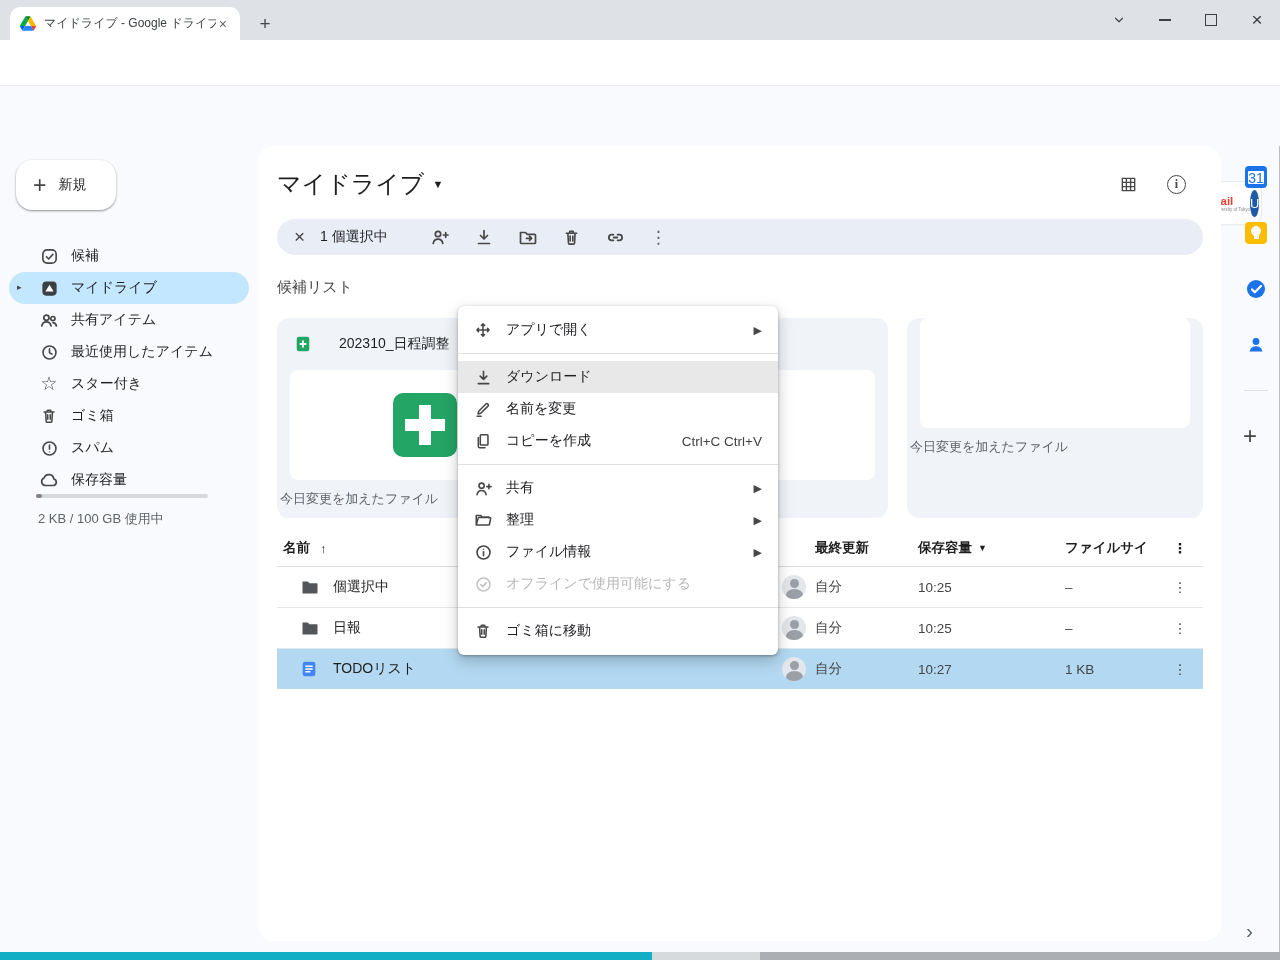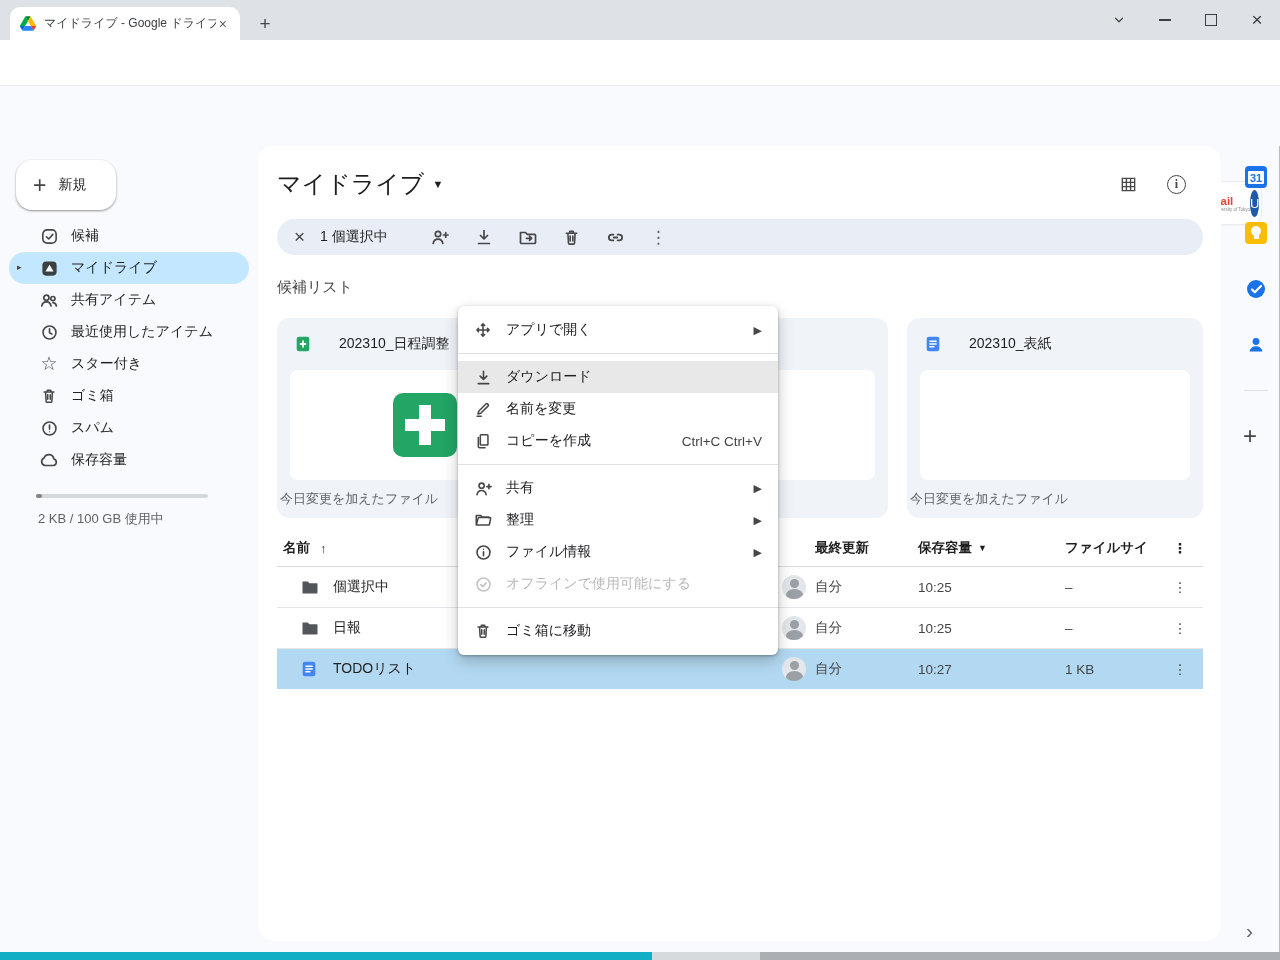--- a/index.html
+++ b/index.html
@@ -45,21 +45,21 @@
   .brand{flex:1;}
   .brand .b1{font-size:11.5px;font-weight:bold;letter-spacing:0;line-height:12px;}
   .brand .b2{font-size:4.5px;color:#888;white-space:nowrap;}
   .avatar-md{width:27px;height:27px;border-radius:50%;background:#1e5aa8;color:#fff;font-size:13px;display:flex;align-items:center;justify-content:center;}
 
   
   .sidebar{position:absolute;left:0;top:146px;width:258px;height:814px;background:#f8fafd;}
   .newbtn{position:absolute;left:16px;top:14px;width:100px;height:50px;background:#fff;border-radius:16px;box-shadow:0 1px 2px rgba(0,0,0,.3),0 1px 3px rgba(0,0,0,.15);display:flex;align-items:center;padding-left:17px;box-sizing:border-box;}
   .newbtn .plus{font-size:23px;color:#444;font-weight:400;margin-right:12px;line-height:20px;}
   .newbtn .nlabel{font-size:14px;color:#1f1f1f;font-weight:500;}
-  .nav{position:absolute;left:0;top:74px;width:258px;}
+  .nav{position:absolute;left:0;top:94px;width:258px;}
   .nitem{position:relative;height:32px;margin:0 9px;border-radius:16px;display:flex;align-items:center;padding-left:30px;box-sizing:border-box;}
   .nitem.active{background:#c2e7ff;}
   .nitem .exp{position:absolute;left:8px;top:10px;font-size:9px;color:#444;}
   .nitem .nico{width:20px;margin-right:12px;display:flex;justify-content:center;}
   .nitem .nlab{font-size:14px;color:#1f1f1f;}
   .star-g{font-size:19px;color:#474747;line-height:18px;}
   .gauge{position:absolute;left:36px;top:348px;width:172px;height:4px;border-radius:2px;background:#d5d9de;}
   .gauge i{position:absolute;left:0;top:0;width:6px;height:4px;border-radius:2px;background:#80868b;}
   .storetxt{position:absolute;left:38px;top:364px;font-size:13px;color:#5f6368;}
 
@@ -110,21 +110,21 @@
   .mitem .arrow{margin-left:auto;font-size:11px;color:#474747;}
   .mitem.hl{background:#e8e8e8;}
   .mitem.dis .mlab{color:#b8b8b8;}
   .mitem.dis svg.s{stroke:#c3c3c3;}
   .mdiv{height:1px;background:#e0e0e0;margin:7px 0;}
 
   
   .rail{position:absolute;left:1232px;top:146px;width:48px;height:814px;}
   .ric{position:absolute;left:13px;}
   .cal{width:22px;height:22px;background:#1a73e8;border-radius:4px;position:relative;}
-  .cal span{position:absolute;left:3px;top:5px;width:16px;height:13px;background:#fff;border-radius:1px;font-size:11px;font-weight:bold;color:#1a73e8;display:flex;align-items:center;justify-content:center;}
+  .cal span{position:absolute;left:3px;top:5px;width:16px;height:13px;background:#fff;border-radius:1px;font-size:14px;font-weight:normal;color:#1a73e8;display:flex;align-items:center;justify-content:center;}
   .keep{width:22px;height:22px;background:#fbbc04;border-radius:4px;position:relative;}
   .keep:before{content:"";position:absolute;left:6px;top:4px;width:10px;height:10px;border-radius:50%;background:#fff;}
   .keep:after{content:"";position:absolute;left:8.5px;top:13px;width:5px;height:4px;background:#fff;}
   .raildiv{position:absolute;left:12px;top:244px;width:24px;height:1px;background:#dde1e5;}
   .railplus{position:absolute;left:11px;top:276px;font-size:24px;color:#444;}
   .railchev{position:absolute;left:14px;top:773px;font-size:21px;color:#5f6368;}
 
   
   .bbar{position:absolute;left:0;top:952px;width:1280px;height:8px;display:flex;}
   .bbar .seg1{width:652px;background:#12aec5;}
@@ -420,29 +420,20 @@
         <div class="ccap">今日変更を加えたファイル</div>
       </div>
       <div class="card">
         <div class="chead">
             <span class="cname"></span>
           </div>
         <div class="thumb"></div>
         <div class="ccap"></div>
       </div>
       <div class="card">
-        <div class="chead">
-          <span>
-            <svg width="18" height="18" viewBox="0 0 20 20">
-                <rect x="3" y="2" width="14" height="16" rx="2.5" fill="#4285f4"></rect>
-                <path d="M6.5 7h7M6.5 10h7M6.5 13h4.5" stroke="#fff" stroke-width="1.6" stroke-linecap="round"></path>
-              </svg>
-          </span>
-          <span class="cname">202310_表紙</span>
-        </div>
         <div class="thumb"></div>
         <div class="ccap">今日変更を加えたファイル</div>
       </div>
     </div>
 
     <div class="flist">
       <div class="lrow hdr">
         <div class="cell c-name">
           <span>名前</span>
           <span class="sortup">↑</span>

